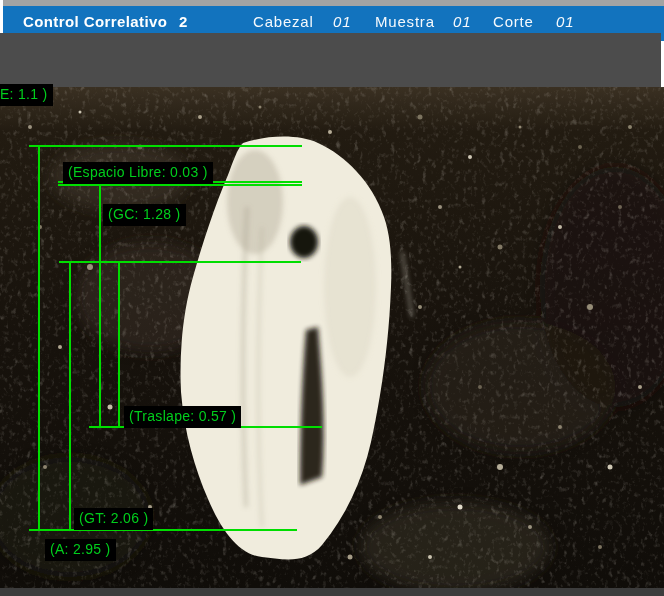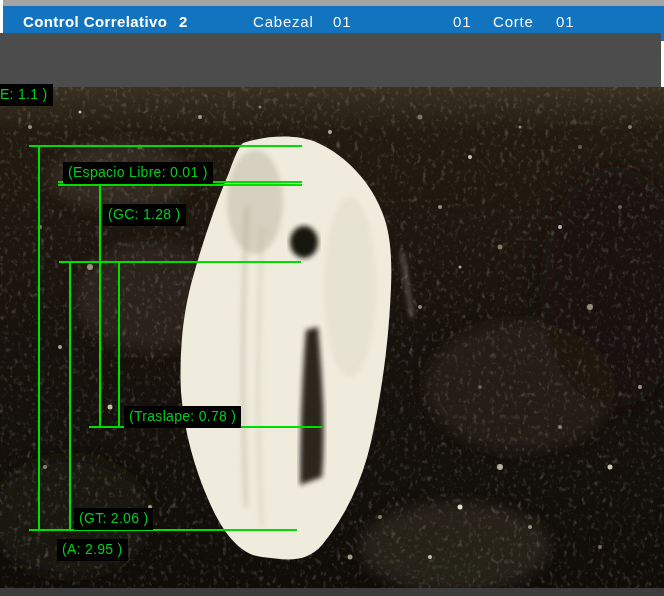--- a/index.html
+++ b/index.html
@@ -13,21 +13,21 @@
 
   
   .titlebar{
     position:absolute;left:3px;top:0;width:661px;height:41px;
     background:#1273BE;border-top:6px solid #a3a3a3;
   }
   .titlebar span{position:absolute;top:0;line-height:31px;color:#ffffff;font-size:15px;white-space:nowrap;}
   .t-title{left:20px;font-weight:700;letter-spacing:.4px;}
   .t-num{left:176px;font-weight:700;}
   .f-label{font-weight:400;letter-spacing:.8px;opacity:.96;}
-  .f-value{font-weight:400;letter-spacing:.8px;opacity:.96;}
+  .f-value{font-weight:400;letter-spacing:.8px;opacity:.96;font-style:italic;}
   .f-cab{left:250px;text-align:right;} .f-cabv{left:330px;}
   .f-mue{left:372px;} .f-muev{left:450px;}
   .f-cor{left:490px;} .f-corv{left:553px;}
 
   
   .toolbar{
     position:absolute;left:0;top:33px;width:661px;height:54px;background:#4C4C4C;
   }
 
   
@@ -55,20 +55,21 @@
 </head>
 <body>
 
 <div class="screen">
 
   <div class="titlebar">
     <span class="t-title">Control Correlativo</span>
     <span class="t-num">2</span>
     <span class="f-label f-cab">Cabezal</span>
     <span class="f-value f-cabv">01</span>
+    <span class="f-label f-mue">Muestra</span>
     <span class="f-value f-muev">01</span>
     <span class="f-label f-cor">Corte</span>
     <span class="f-value f-corv">01</span>
   </div>
 
   <div class="toolbar"></div>
 
   <div class="viewport">
     <svg width="664" height="501" viewBox="0 0 664 501" xmlns="http://www.w3.org/2000/svg">
       <defs>
@@ -178,22 +179,22 @@
     <div class="mline h" style="left:59px;top:261px;width:242px"></div>
     <div class="mline h" style="left:89px;top:426px;width:233px"></div>
     <div class="mline h" style="left:29px;top:529px;width:268px"></div>
 
     <div class="mline v" style="left:38px;top:145px;height:386px"></div>
     <div class="mline v" style="left:69px;top:261px;height:270px"></div>
     <div class="mline v" style="left:99px;top:184px;height:244px"></div>
     <div class="mline v" style="left:118px;top:261px;height:167px"></div>
 
     <div class="mlabel" style="left:-10px;top:84px">(E: 1.1 )</div>
-    <div class="mlabel" style="left:63px;top:162px">(Espacio Libre: 0.01 )</div>
+    <div class="mlabel" style="left:63px;top:162px">(Espacio Libre: 0.03 )</div>
     <div class="mlabel" style="left:103px;top:204px">(GC: 1.28 )</div>
-    <div class="mlabel" style="left:124px;top:406px">(Traslape: 0.78 )</div>
+    <div class="mlabel" style="left:124px;top:406px">(Traslape: 0.57 )</div>
     <div class="mlabel" style="left:74px;top:508px">(GT: 2.06 )</div>
-    <div class="mlabel" style="left:57px;top:539px">(A: 2.95 )</div>
+    <div class="mlabel" style="left:45px;top:539px">(A: 2.95 )</div>
   </div>
 
   <div class="bottombar"></div>
 
 </div>
 
 </body></html>

